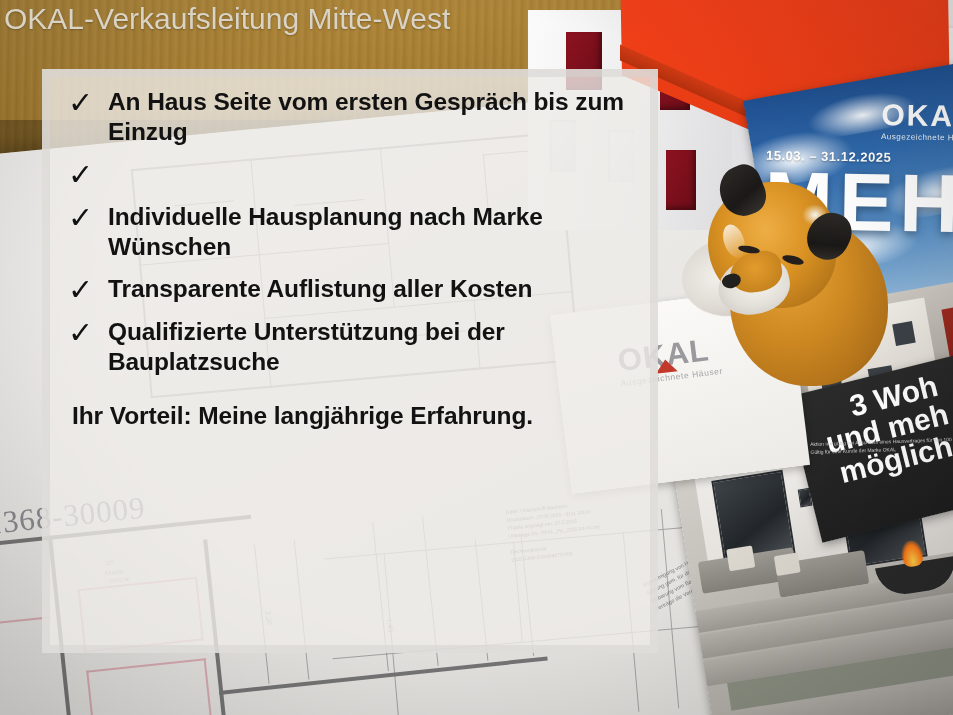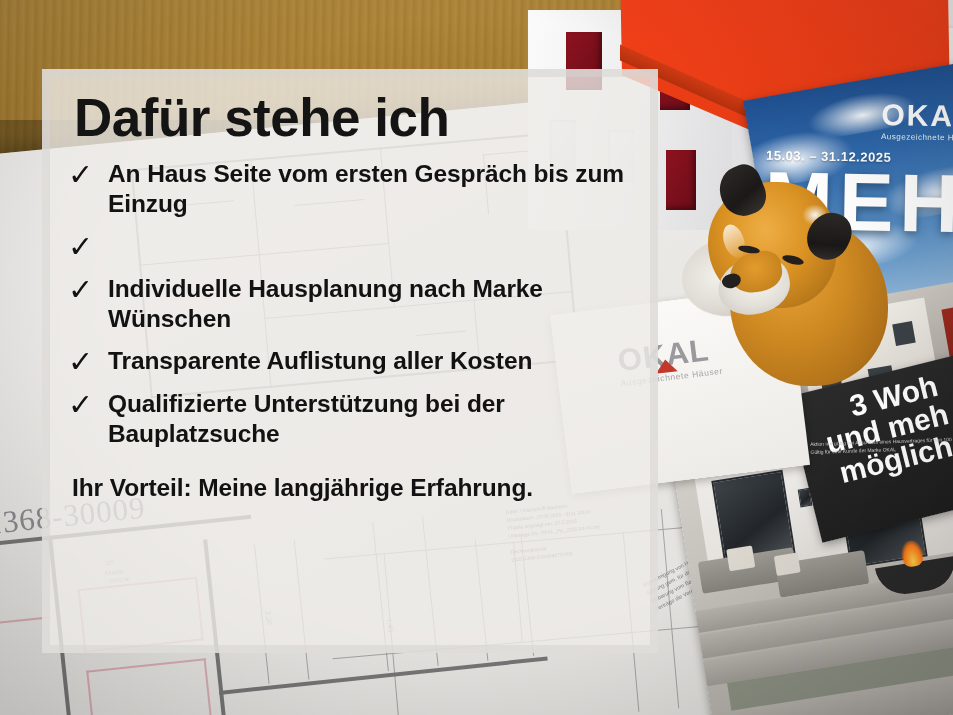--- a/index.html
+++ b/index.html
@@ -679,24 +679,24 @@
         <div class="fox-nose"></div>
       </div>
       <div class="fox-ear-l"></div>
       <div class="fox-ear-tuft"></div>
       <div class="fox-ear-r"></div>
     </div>
 
     <div class="vignette"></div>
   </div>
 
+  <div class="header-title">OKAL-Verkaufsleitung Mitte-West</div>
 
   <div class="card-frame"></div>
   <div class="card">
-    <h1 class="card-title">Dafür stehe ich</h1>
 
     <ul class="bullets">
       <li class="bullet">
         <span class="check">✓</span>
         <span class="bullet-text">An Haus Seite vom ersten Gespräch bis zum Einzug</span>
       </li>
       <li class="bullet">
         <span class="check">✓</span>
       </li>
       <li class="bullet">

